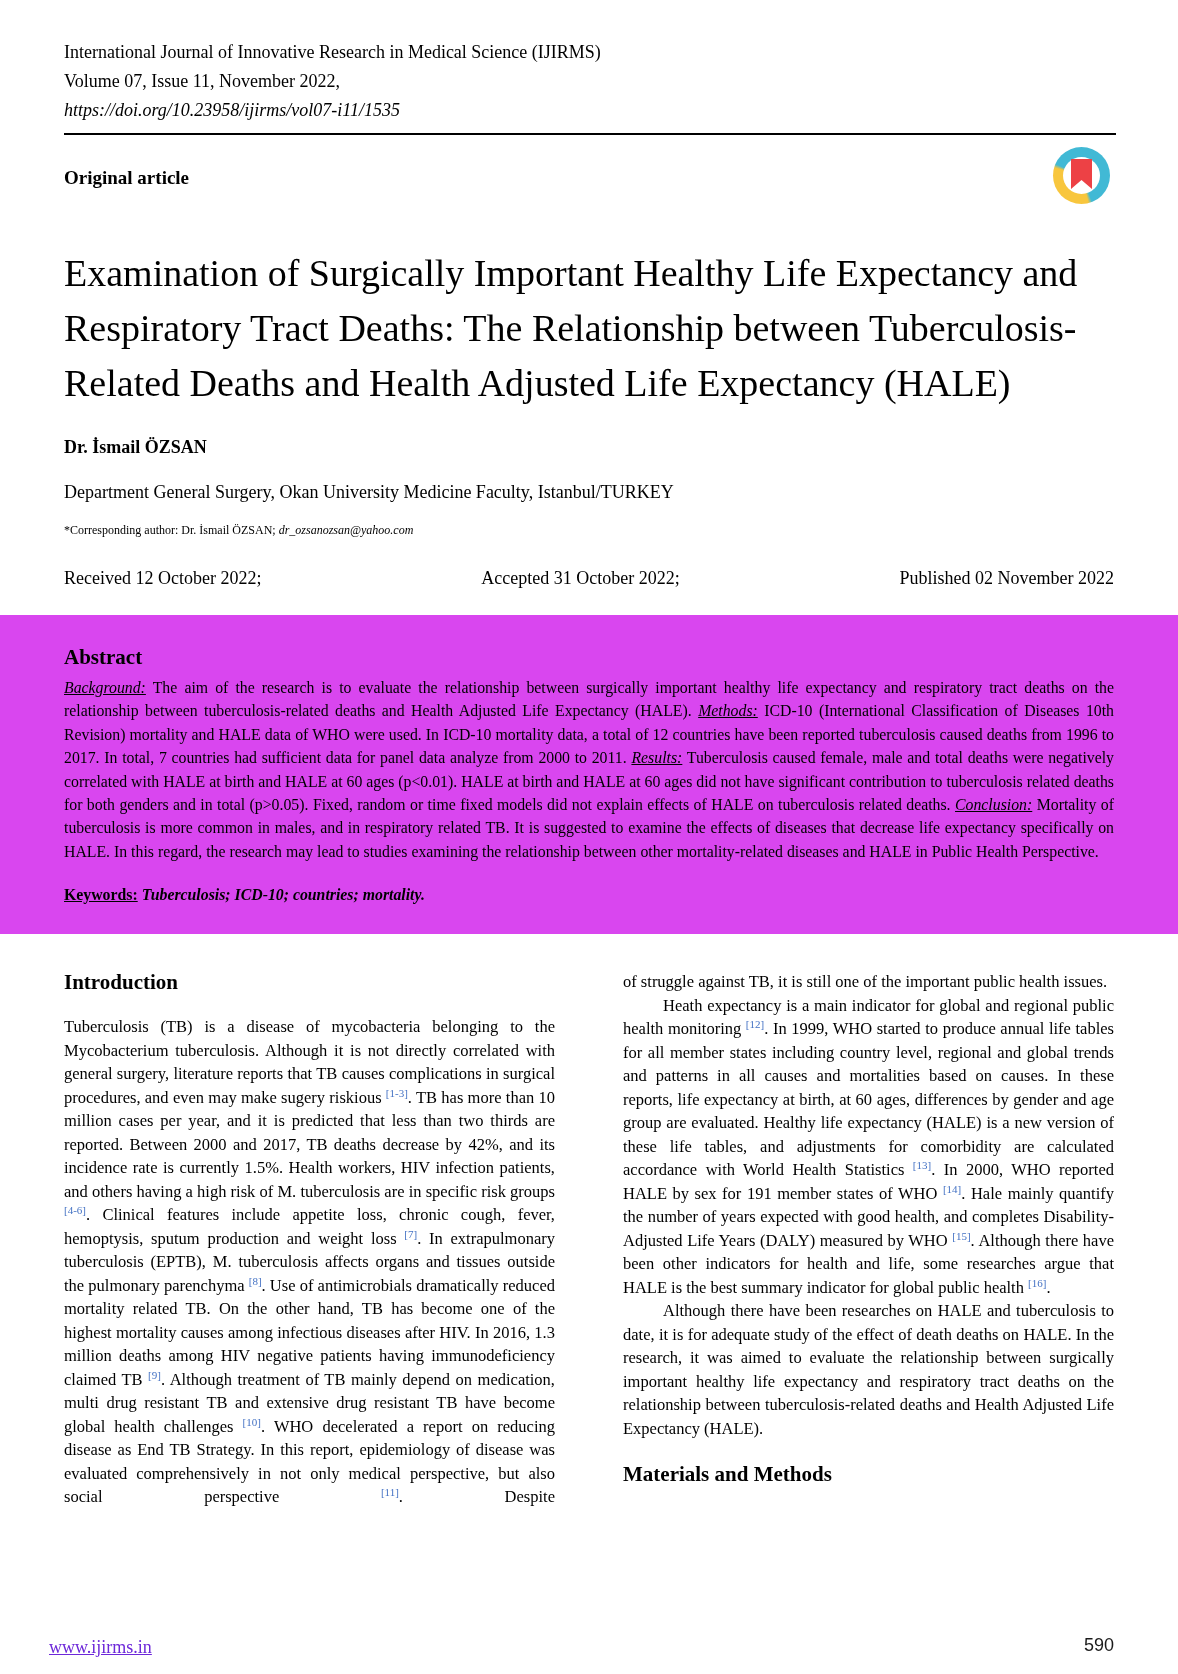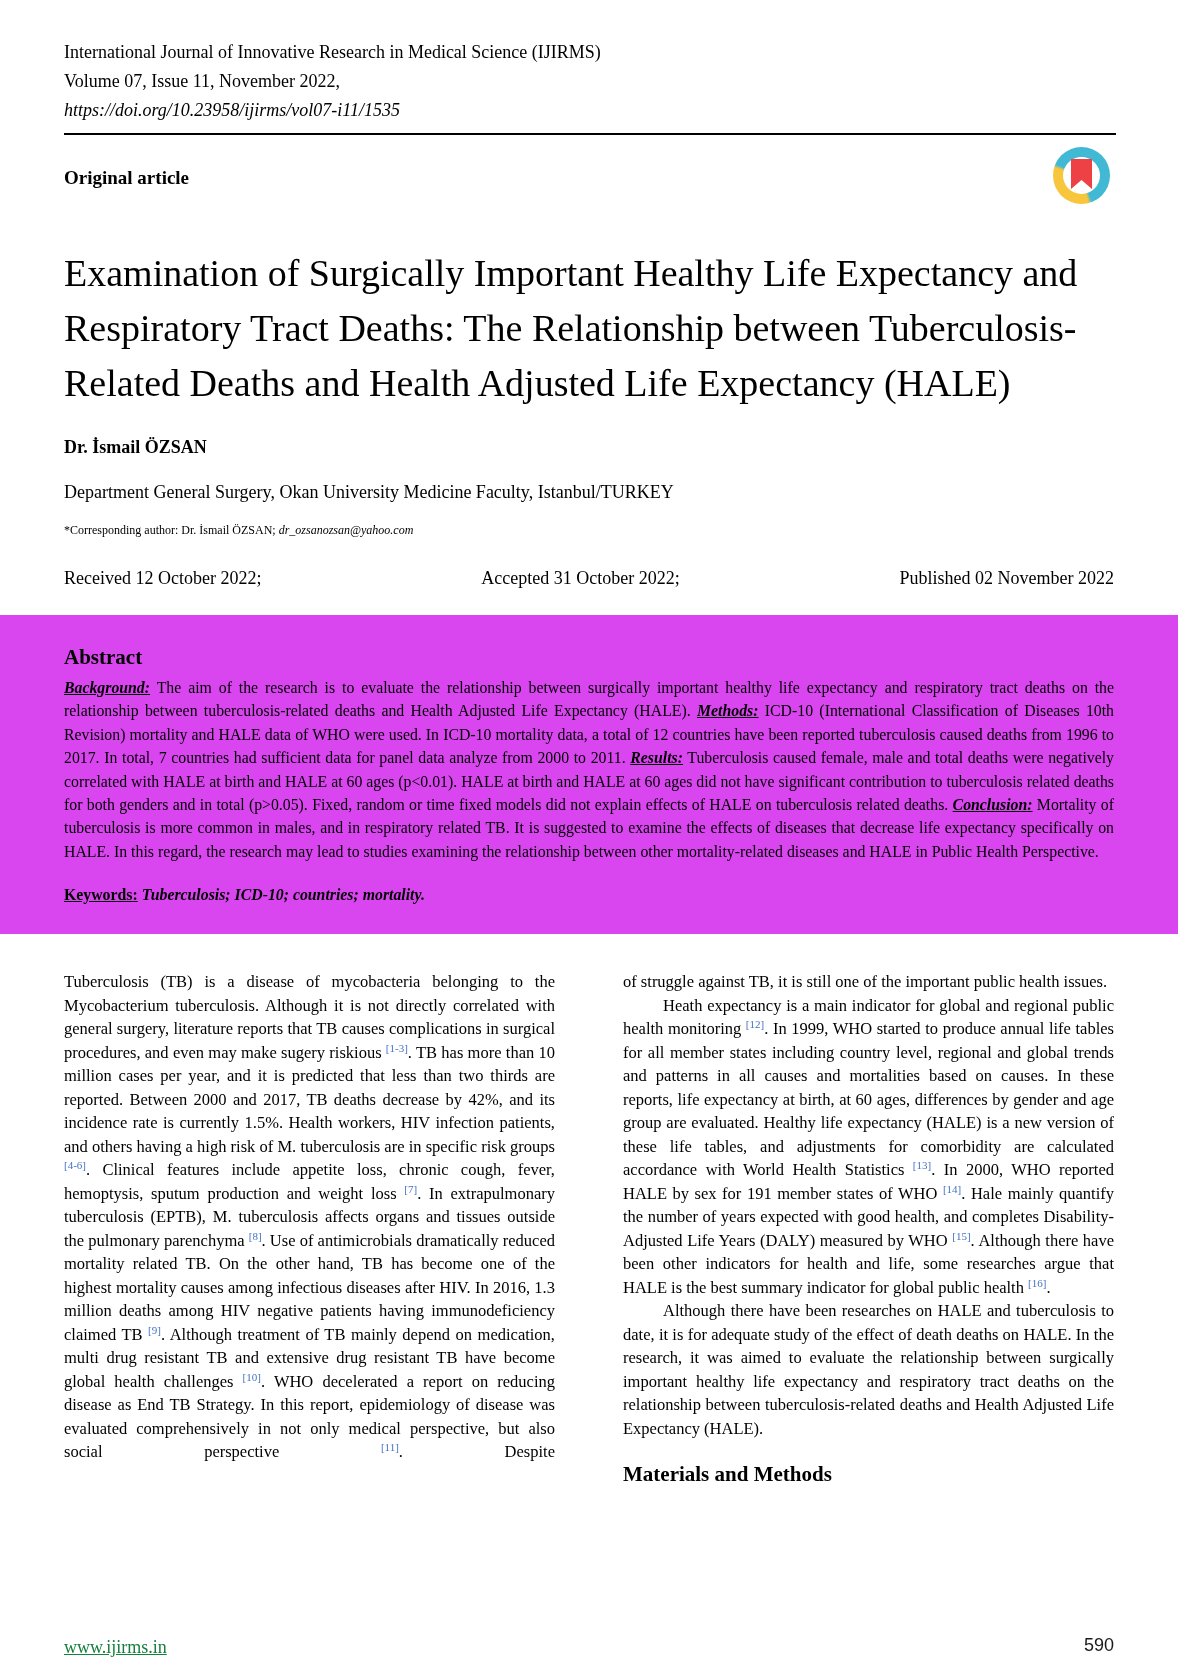--- a/index.html
+++ b/index.html
@@ -31,37 +31,37 @@
   .author { font-weight:bold; font-size:18px; margin-top:26px; }
   .affiliation { font-size:18px; margin-top:24px; }
   .correspond { font-size:12px; margin-top:20px; }
   .correspond .email { font-style:italic; }
   .dates { display:flex; justify-content:space-between; font-size:18px; margin-top:30px; }
 
   
   .abstract-band { background:#d946ef; margin:26px -64px 0 -64px; padding:30px 64px 30px 64px; }
   .abstract-band h2 { font-size:21px; font-weight:bold; margin-bottom:6px; }
   .abstract-text { font-size:15.8px; line-height:23.4px; text-align:justify; }
-  .lead { font-weight:bold; font-style:italic; text-decoration:underline; }
+  .lead { font-weight:normal; font-style:italic; text-decoration:underline; }
   .keywords { margin-top:23px; font-size:15.8px; }
   .kw-label { font-weight:bold; text-decoration:underline; }
   .kw-body { font-weight:bold; font-style:italic; }
 
   
   .columns { display:flex; gap:68px; margin-top:36px; }
   .col { width:491px; }
   .col h2 { font-size:21px; font-weight:bold; margin-bottom:20px; }
   .col h2.mm { margin-top:22px; margin-bottom:0; }
   .col p { font-size:16.5px; line-height:23.5px; text-align:justify; }
   .col p.cont-break { text-align-last:justify; }
   .col p.indent { text-indent:40px; }
   sup.cite { color:#4472c4; font-size:11px; line-height:0; }
 
   
-  .footer-link { position:absolute; left:64px; bottom:16px; font-size:18px; color:#15803d;
+  .footer-link { position:absolute; left:49px; bottom:16px; font-size:18px; color:#6d28d9;
     text-decoration:underline; cursor:pointer; }
   .page-num { position:absolute; right:64px; bottom:18px; font-size:18px;
     font-family:"Liberation Sans", sans-serif; color:#1a1a1a; }
 </style>
 </head>
 <body>
 
 <div class="page">
 
   <div class="jheader">
@@ -104,20 +104,21 @@
       <span>Mortality of tuberculosis is more common in males, and in respiratory related TB. It is suggested to examine the effects of diseases that decrease life expectancy specifically on HALE. In this regard, the research may lead to studies examining the relationship between other mortality-related diseases and HALE in Public Health Perspective.</span>
     </p>
     <p class="keywords">
       <span class="kw-label">Keywords:</span>
       <span class="kw-body">Tuberculosis; ICD-10; countries; mortality.</span>
     </p>
   </div>
 
   <div class="columns">
     <div class="col">
+      <h2>Introduction</h2>
       <p class="cont-break">Tuberculosis (TB) is a disease of mycobacteria belonging to the Mycobacterium tuberculosis. Although it is not directly correlated with general surgery, literature reports that TB causes complications in surgical procedures, and even may make sugery riskious <sup class="cite">[1-3]</sup>. TB has more than 10 million cases per year, and it is predicted that less than two thirds are reported. Between 2000 and 2017, TB deaths decrease by 42%, and its incidence rate is currently 1.5%. Health workers, HIV infection patients, and others having a high risk of M. tuberculosis are in specific risk groups <sup class="cite">[4-6]</sup>. Clinical features include appetite loss, chronic cough, fever, hemoptysis, sputum production and weight loss <sup class="cite">[7]</sup>. In extrapulmonary tuberculosis (EPTB), M. tuberculosis affects organs and tissues outside the pulmonary parenchyma <sup class="cite">[8]</sup>. Use of antimicrobials dramatically reduced mortality related TB. On the other hand, TB has become one of the highest mortality causes among infectious diseases after HIV. In 2016, 1.3 million deaths among HIV negative patients having immunodeficiency claimed TB <sup class="cite">[9]</sup>. Although treatment of TB mainly depend on medication, multi drug resistant TB and extensive drug resistant TB have become global health challenges <sup class="cite">[10]</sup>. WHO decelerated a report on reducing disease as End TB Strategy. In this report, epidemiology of disease was evaluated comprehensively in not only medical perspective, but also social perspective <sup class="cite">[11]</sup>. Despite</p>
     </div>
     <div class="col">
       <p>of struggle against TB, it is still one of the important public health issues.</p>
       <p class="indent">Heath expectancy is a main indicator for global and regional public health monitoring <sup class="cite">[12]</sup>. In 1999, WHO started to produce annual life tables for all member states including country level, regional and global trends and patterns in all causes and mortalities based on causes. In these reports, life expectancy at birth, at 60 ages, differences by gender and age group are evaluated. Healthy life expectancy (HALE) is a new version of these life tables, and adjustments for comorbidity are calculated accordance with World Health Statistics <sup class="cite">[13]</sup>. In 2000, WHO reported HALE by sex for 191 member states of WHO <sup class="cite">[14]</sup>. Hale mainly quantify the number of years expected with good health, and completes Disability-Adjusted Life Years (DALY) measured by WHO <sup class="cite">[15]</sup>. Although there have been other indicators for health and life, some researches argue that HALE is the best summary indicator for global public health <sup class="cite">[16]</sup>.</p>
       <p class="indent">Although there have been researches on HALE and tuberculosis to date, it is for adequate study of the effect of death deaths on HALE. In the research, it was aimed to evaluate the relationship between surgically important healthy life expectancy and respiratory tract deaths on the relationship between tuberculosis-related deaths and Health Adjusted Life Expectancy (HALE).</p>
       <h2 class="mm">Materials and Methods</h2>
     </div>
   </div>
 

